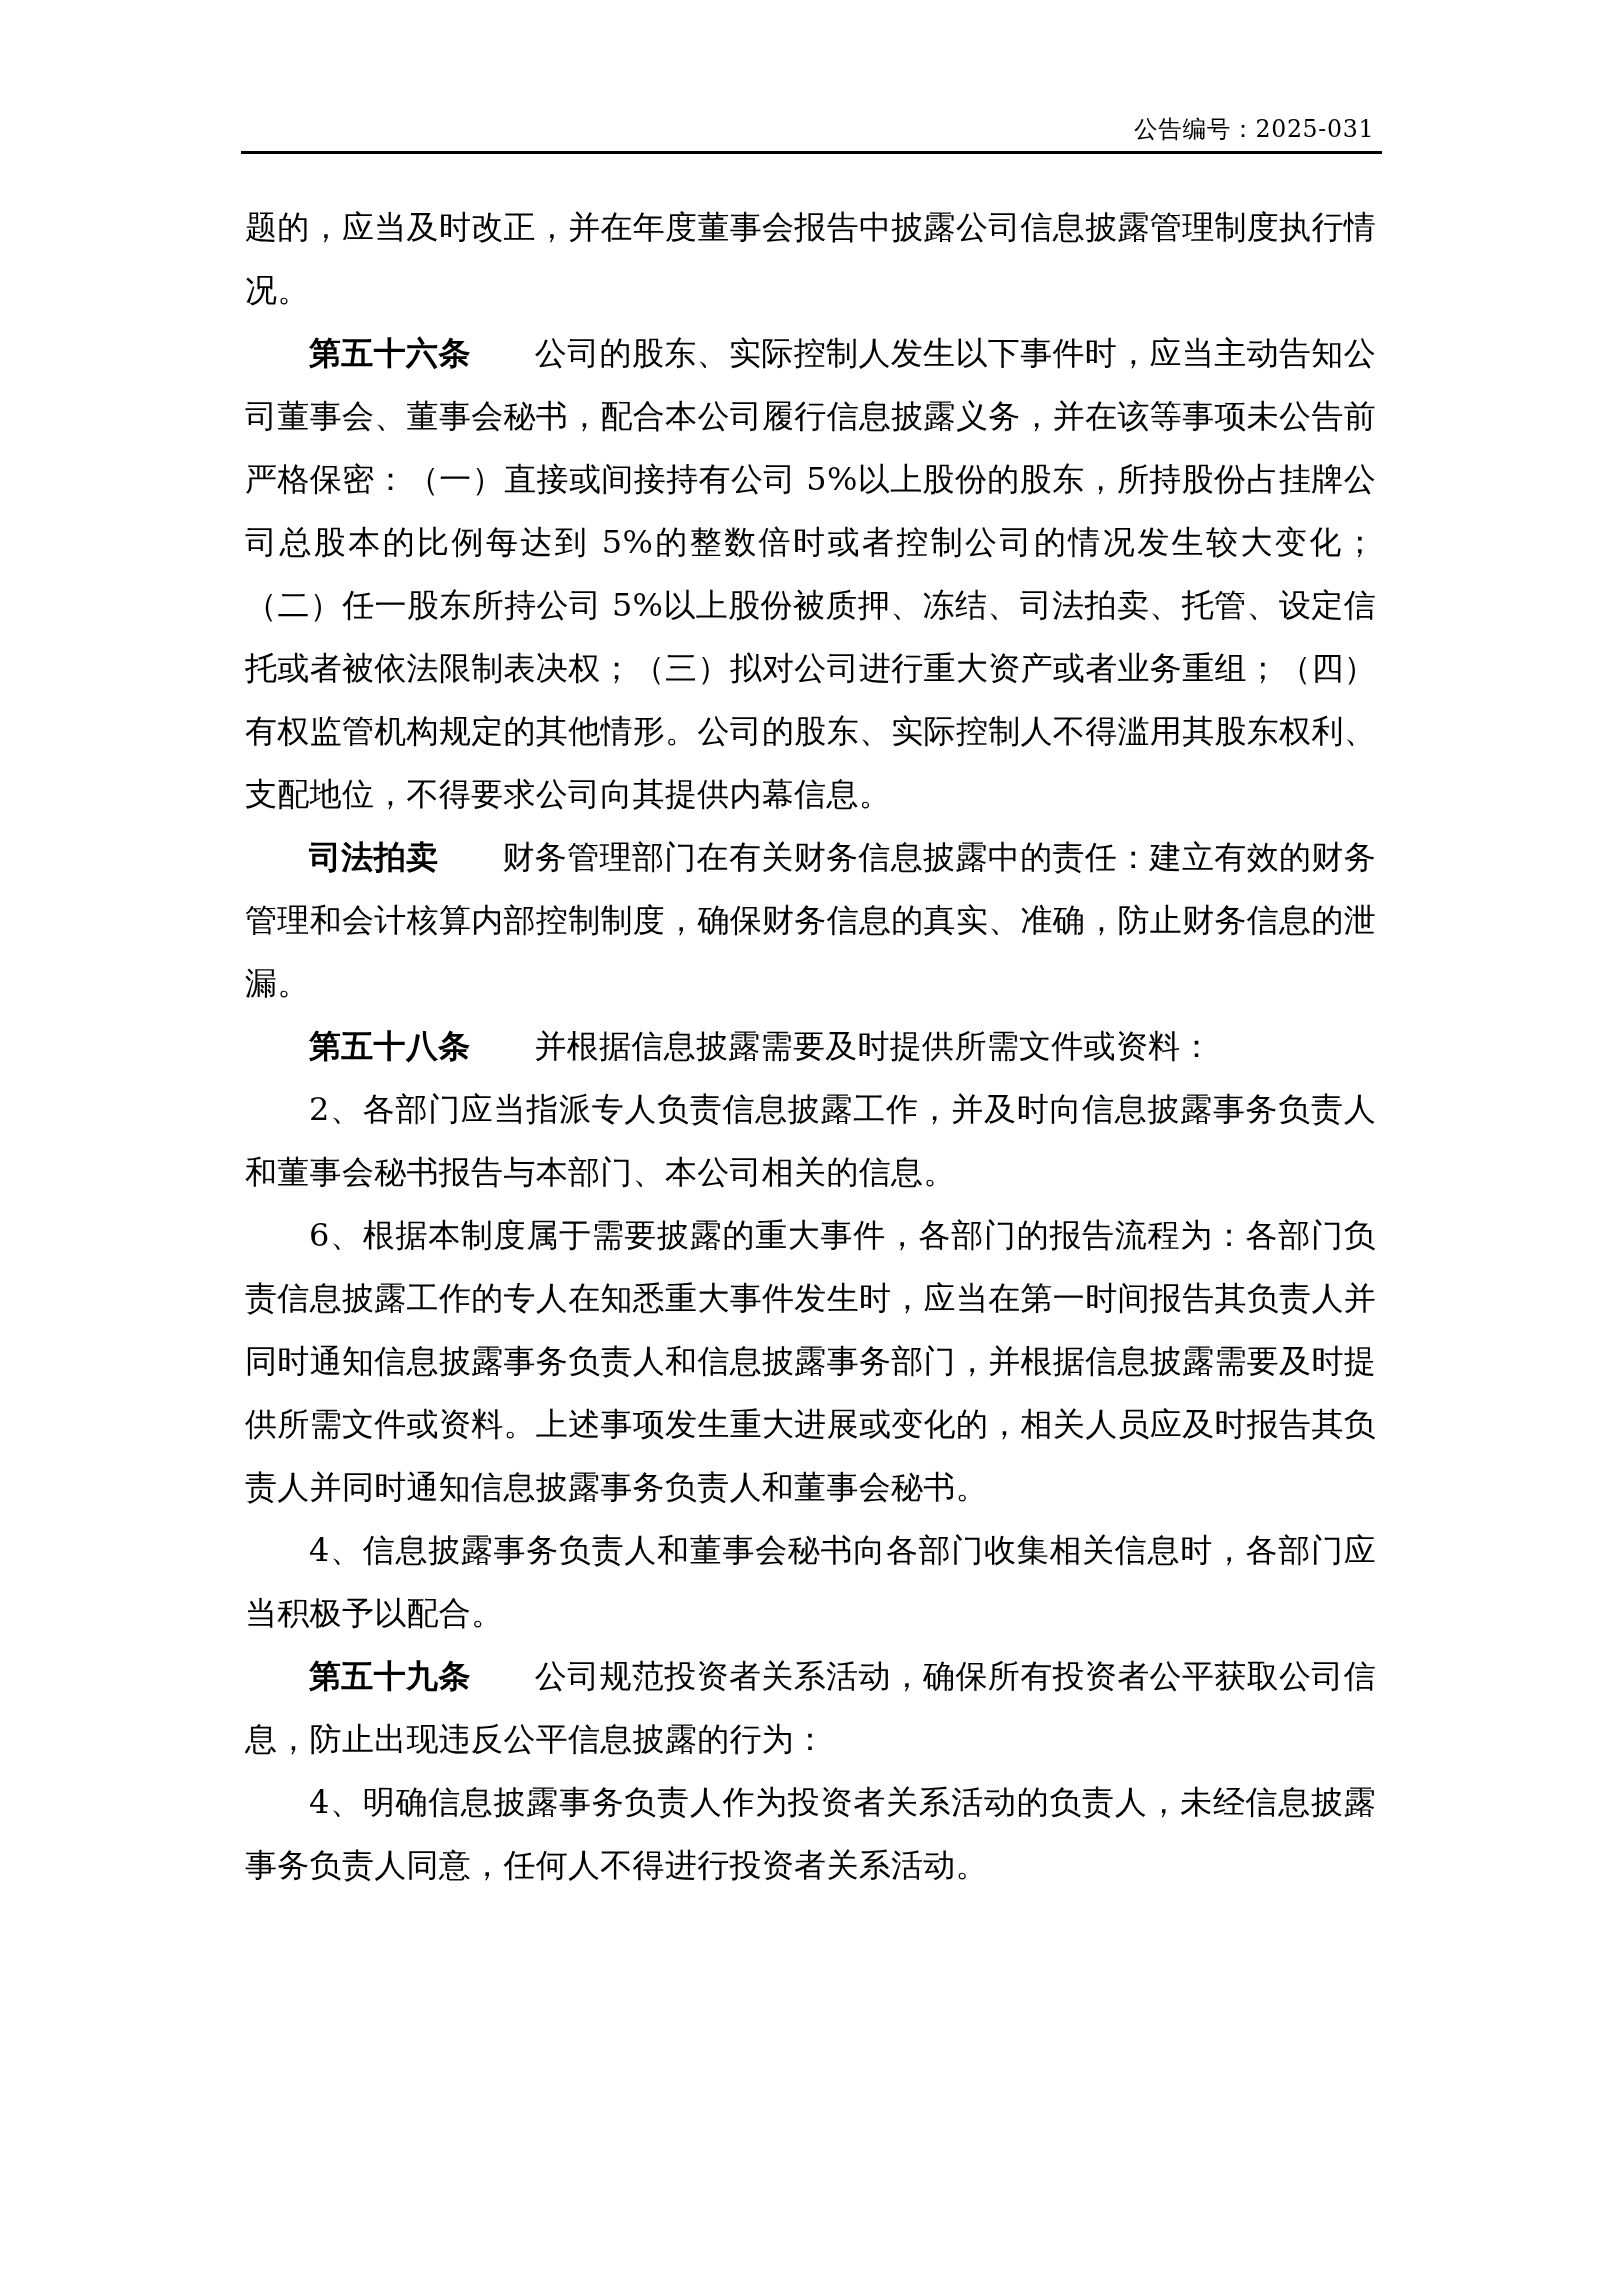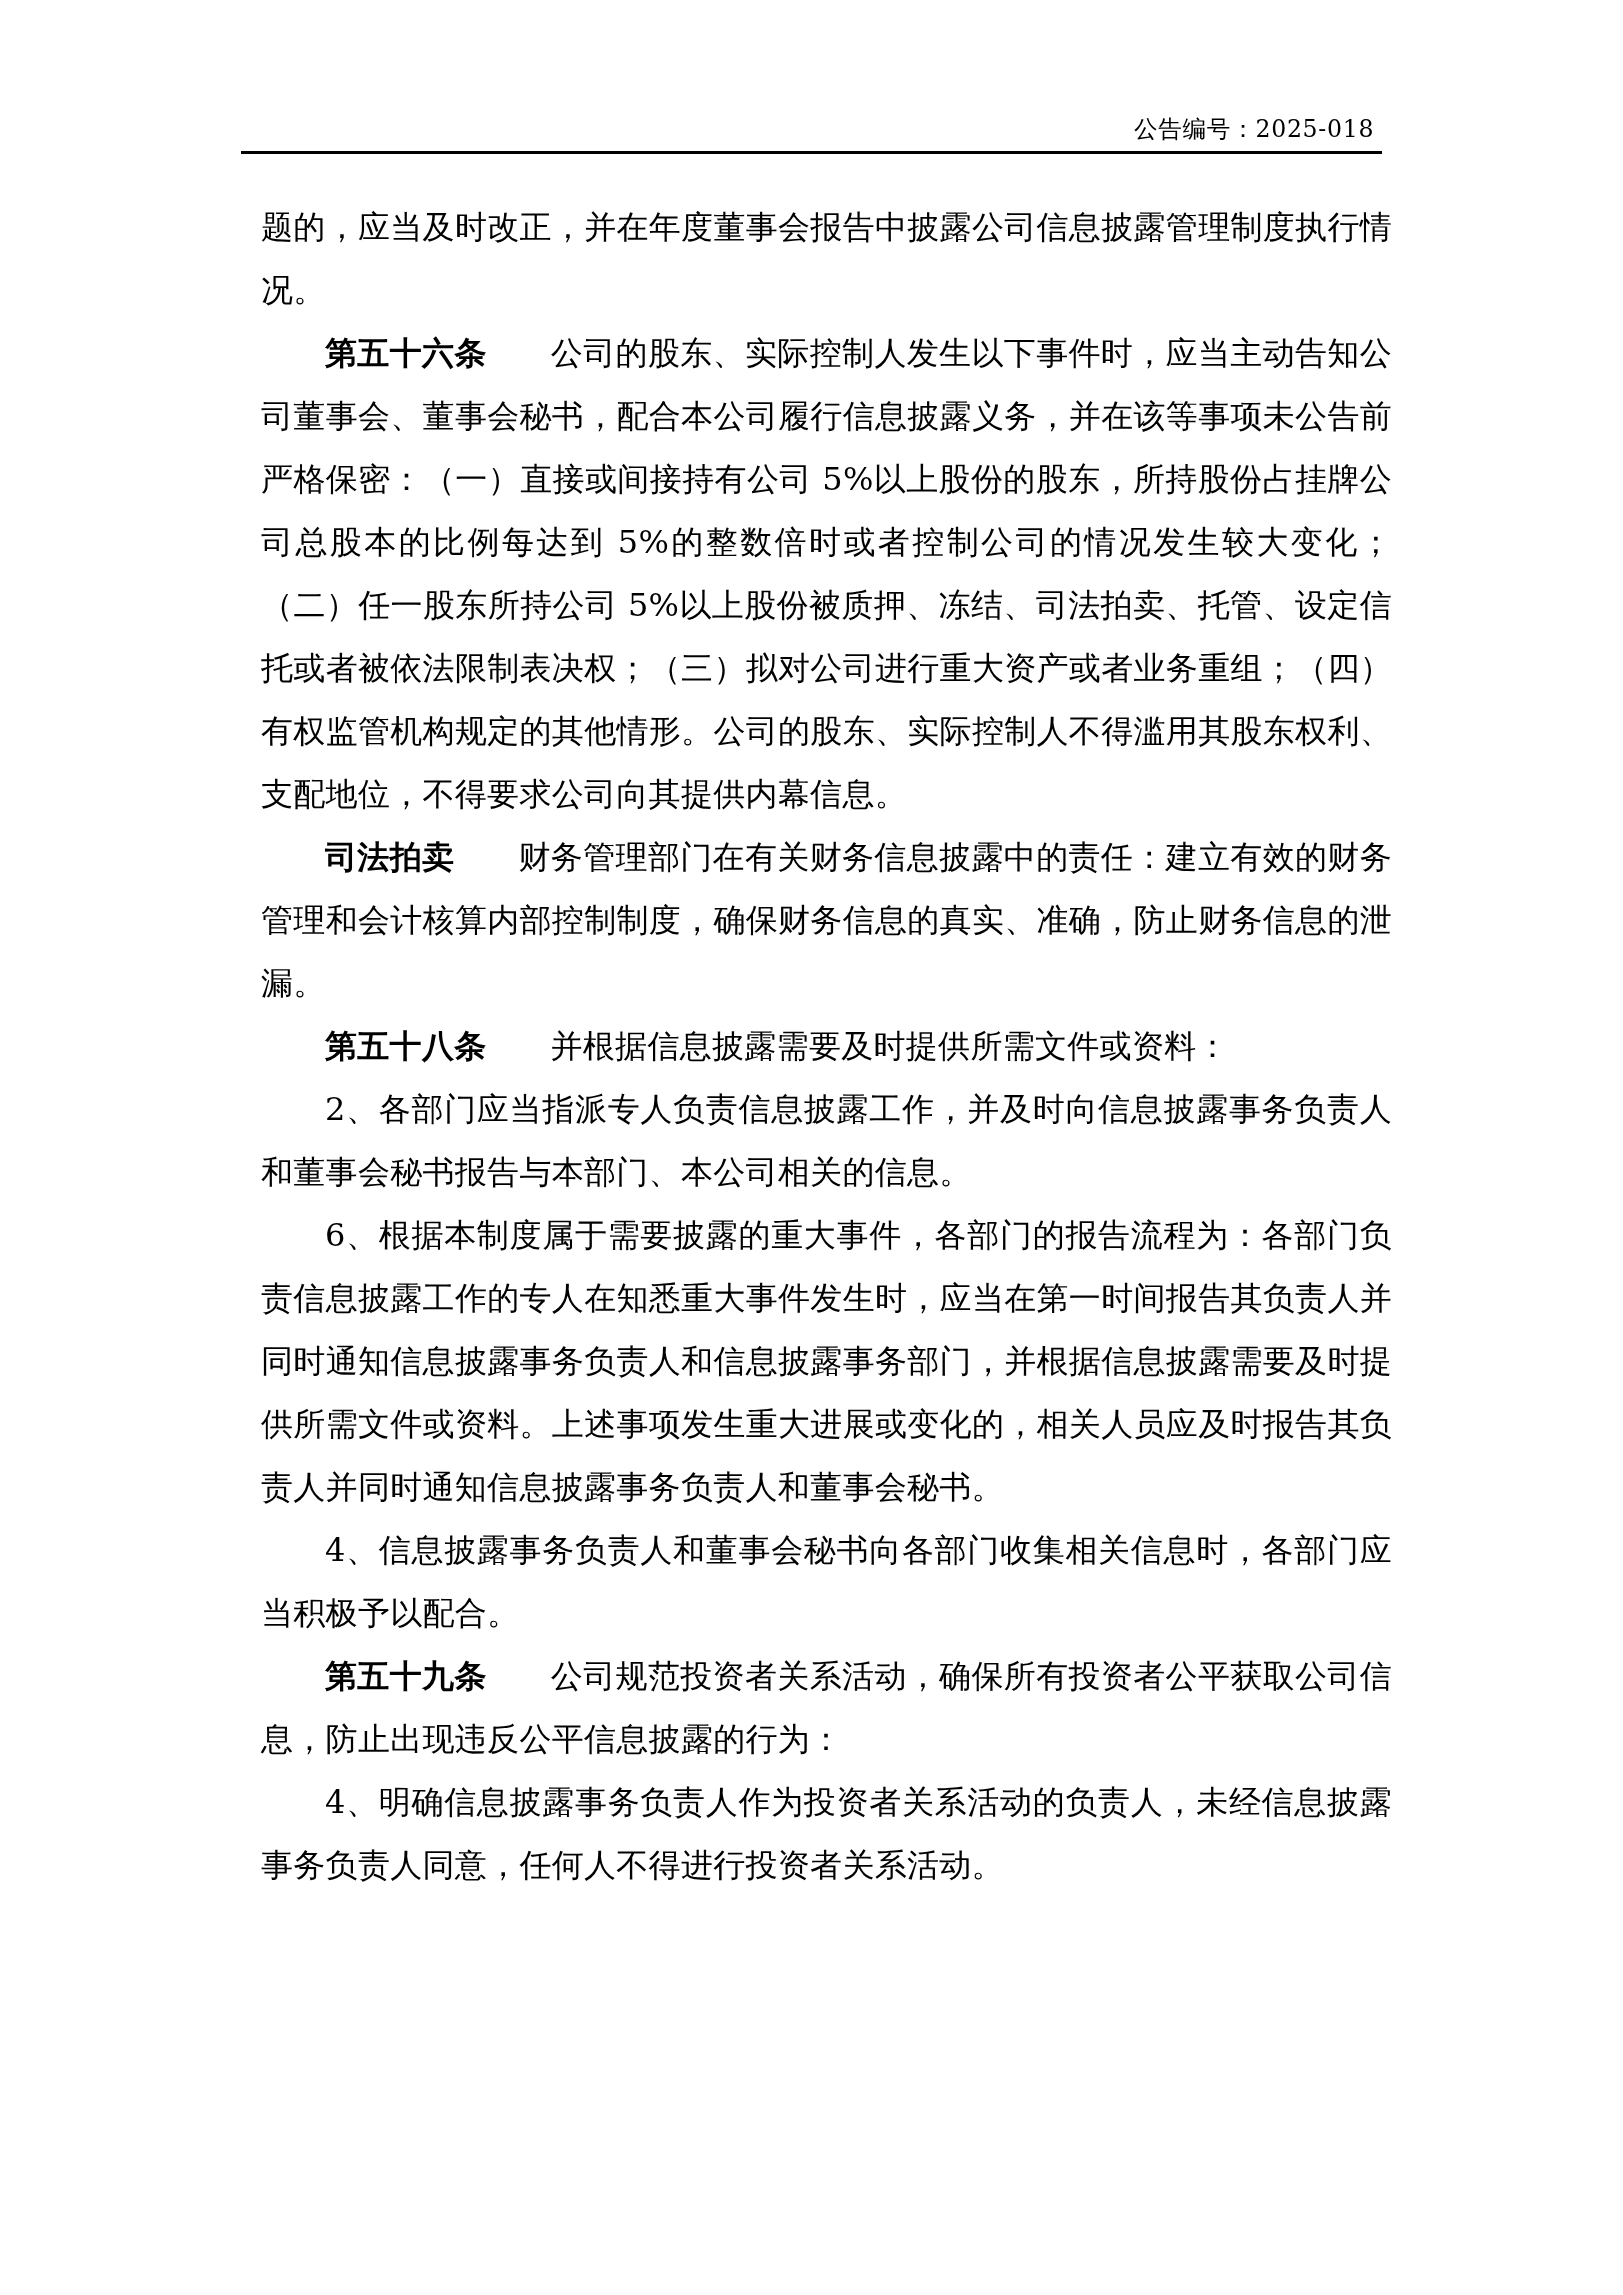--- a/index.html
+++ b/index.html
@@ -1,32 +1,32 @@
 <!DOCTYPE html>
 <html style="font-size:10.5px"><head>
 <meta charset="utf-8">
 <style>
   html, body { margin: 0; padding: 0; background: #ffffff; }
   body { width: 1623px; height: 2295px; position: relative; overflow: hidden;
          font-family: "DejaVu Serif", "Liberation Serif", serif; color: #000; }
   .header { position: absolute; left: 241px; top: 110px; width: 1141px; height: 41px;
             border-bottom: 3.3px solid #000; }
   .header-text { position: absolute; right: 7.9px; bottom: 6.5px; font-size: 23.6px; letter-spacing: 0.7px; }
-  .body { position: absolute; left: 245px; top: 196px; width: 1131px; margin-left: 16px; }
+  .body { position: absolute; left: 245px; top: 196px; width: 1131px; }
   .p { font-size: 32px; line-height: 63px; margin: 0; text-align: justify; text-align-last: left;
        letter-spacing: 0.3px; }
   .indent { text-indent: 64px; }
   .art { font-weight: bold; font-family: Liberation Sans, sans-serif; }
   .gap { display: inline-block; width: 64px; }
 </style>
 </head>
 <body>
 
 <div class="header">
-  <span class="header-text">公告编号：2025-018</span>
+  <span class="header-text">公告编号：2025-031</span>
 </div>
 
 <div class="body">
   <p class="p">
     <span>题的，应当及时改正，并在年度董事会报告中披露公司信息披露管理制度执行情况。</span>
   </p>
   <p class="p indent">
     <span class="art">第五十六条</span><span class="gap"></span><span>公司的股东、实际控制人发生以下事件时，应当主动告知公司董事会、董事会秘书，配合本公司履行信息披露义务，并在该等事项未公告前严格保密：（一）直接或间接持有公司 5%以上股份的股东，所持股份占挂牌公司总股本的比例每达到 5%的整数倍时或者控制公司的情况发生较大变化；（二）任一股东所持公司 5%以上股份被质押、冻结、司法拍卖、托管、设定信托或者被依法限制表决权；（三）拟对公司进行重大资产或者业务重组；（四）有权监管机构规定的其他情形。公司的股东、实际控制人不得滥用其股东权利、支配地位，不得要求公司向其提供内幕信息。</span>
   </p>
   <p class="p indent">

